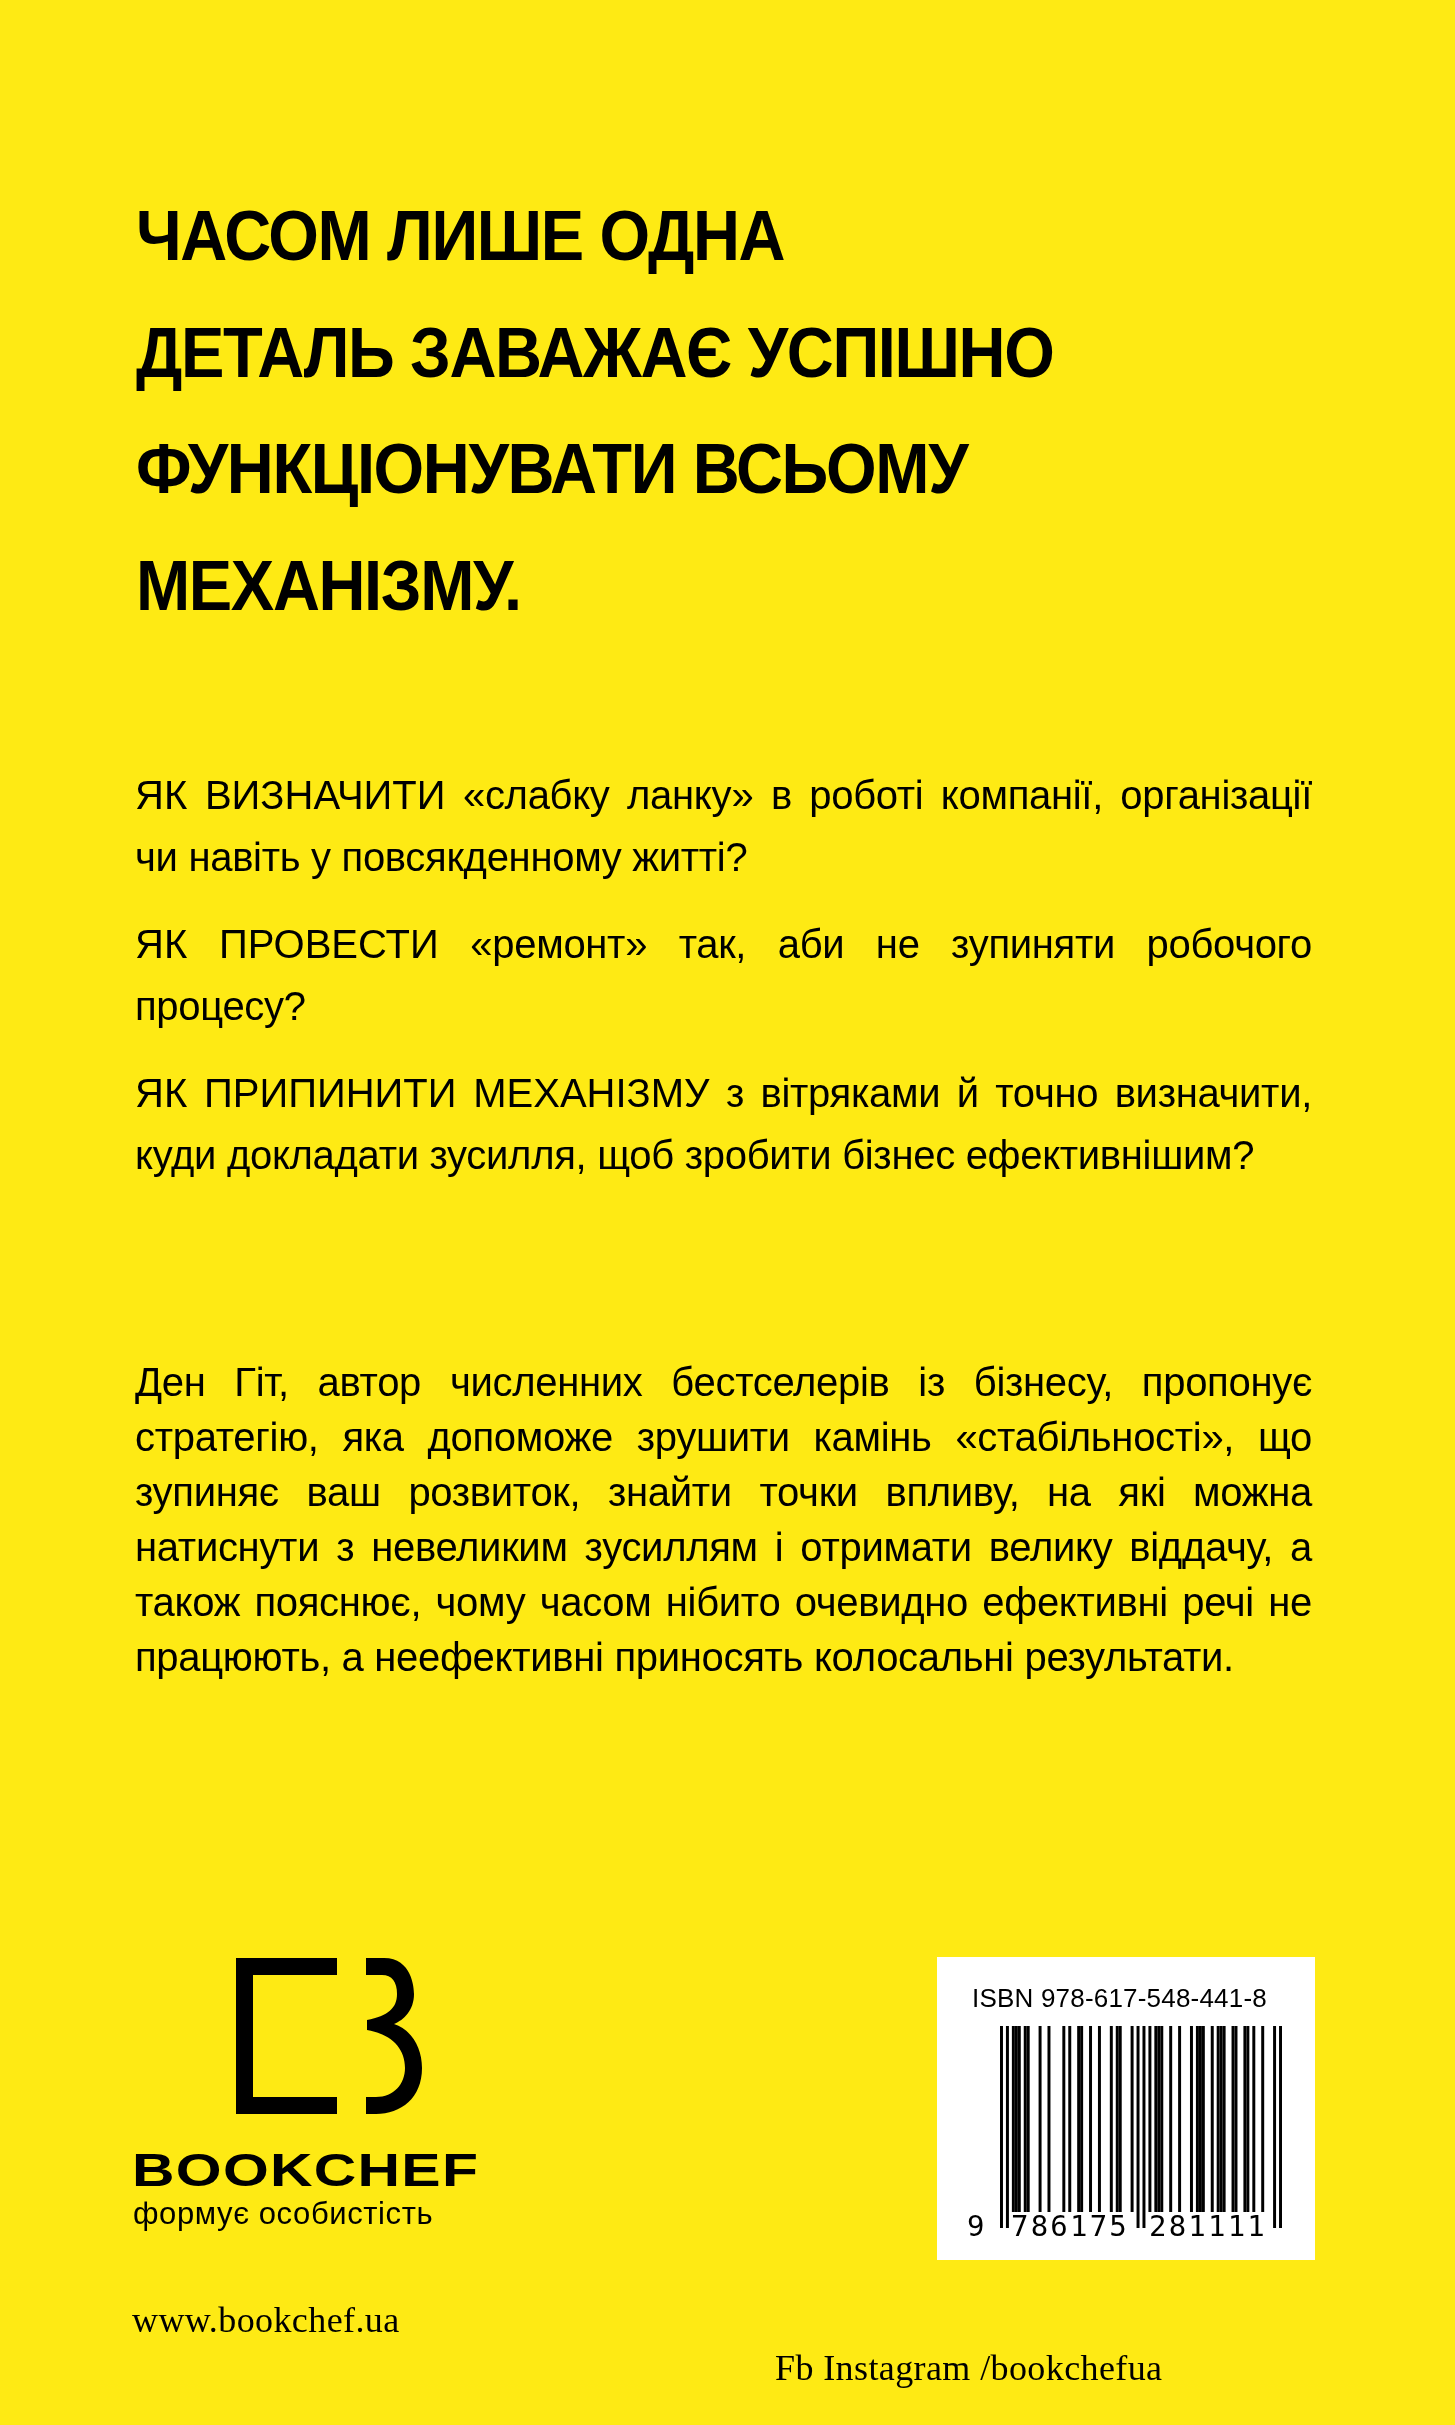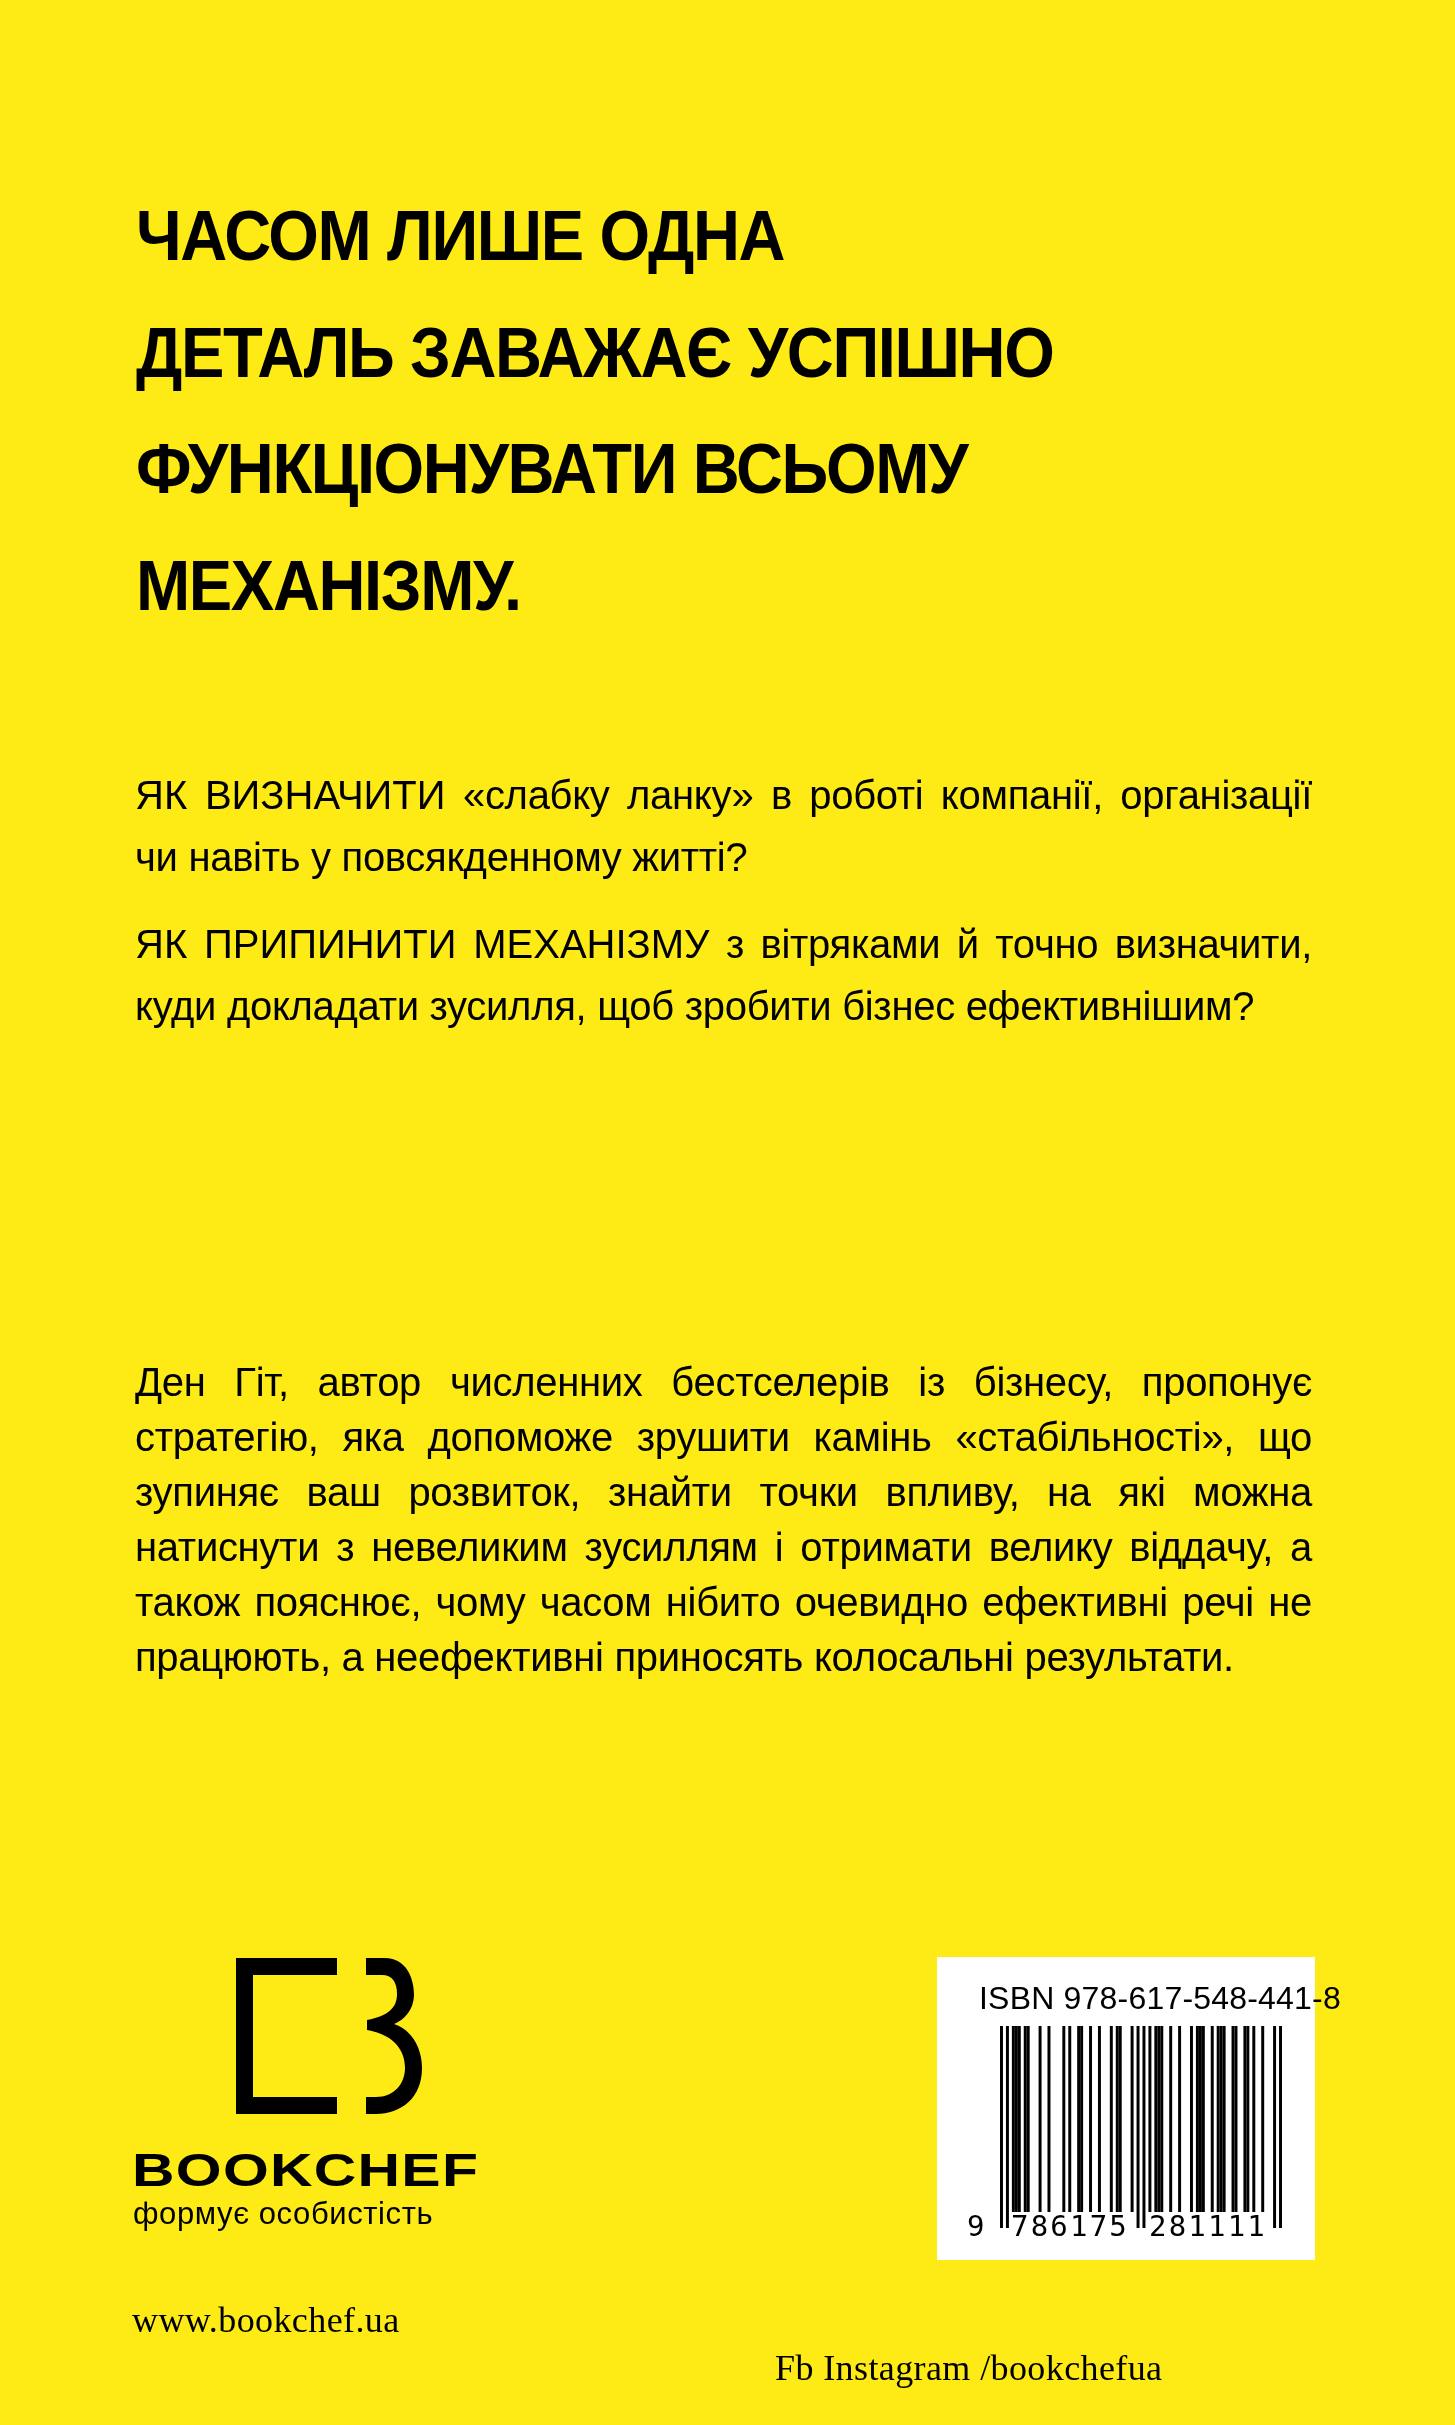--- a/index.html
+++ b/index.html
@@ -58,22 +58,22 @@
     white-space: nowrap;
     text-align: center;
   }
 
   
   .barcode-box {
     left: 937px; top: 1957px; width: 378px; height: 303px;
     background: #FFFFFF;
   }
   .isbn-text {
-    position: absolute; left: 42px; top: 27px;
-    font-family: "Liberation Sans", sans-serif; font-size: 32px; line-height: 28px;
+    position: absolute; left: 35px; top: 27px;
+    font-family: "Liberation Sans", sans-serif; font-size: 26px; line-height: 28px;
     letter-spacing: 0.2px; white-space: nowrap;
   }
   .bars { position: absolute; left: 63px; top: 69px; }
   .ean-digit-first, .ean-digits-left, .ean-digits-right {
     position: absolute; top: 254px;
     font-family: "DejaVu Sans Mono", monospace; font-size: 29px; line-height: 30px;
     white-space: nowrap;
   }
   .ean-digit-first { left: 30px; }
   .ean-digits-left { left: 74px; letter-spacing: 2.2px; }
@@ -95,20 +95,24 @@
   <span class="hl-line">ЧАСОМ ЛИШЕ ОДНА</span>
   <span class="hl-line">ДЕТАЛЬ ЗАВАЖАЄ УСПІШНО</span>
   <span class="hl-line">ФУНКЦІОНУВАТИ ВСЬОМУ</span>
   <span class="hl-line">МЕХАНІЗМУ.</span>
 </div>
 
 <div class="abs questions">
   <p class="q">
     <span class="q-lead">ЯК ВИЗНАЧИТИ</span>
     <span class="q-rest">«слабку ланку» в роботі компанії, організації чи навіть у повсякденному житті?</span>
+  </p>
+  <p class="q">
+    <span class="q-lead">ЯК ПРОВЕСТИ</span>
+    <span class="q-rest">«ремонт» так, аби не зупиняти робочого процесу?</span>
   </p>
   <p class="q">
     <span class="q-lead">ЯК ПРИПИНИТИ МЕХАНІЗМУ</span>
     <span class="q-rest">з вітряками й точно визначити, куди докладати зусилля, щоб зробити бізнес ефективнішим?</span>
   </p>
 </div>
 
 <p class="abs desc">Ден Гіт, автор численних бестселерів із бізнесу, пропонує стратегію, яка допоможе зрушити камінь «стабільності», що зупиняє ваш розвиток, знайти точки впливу, на які можна натиснути з невеликим зусиллям і отримати велику віддачу, а також пояснює, чому часом нібито очевидно ефективні речі не працюють, а неефективні приносять колосальні результати.</p>
 
 <div class="abs logo">

